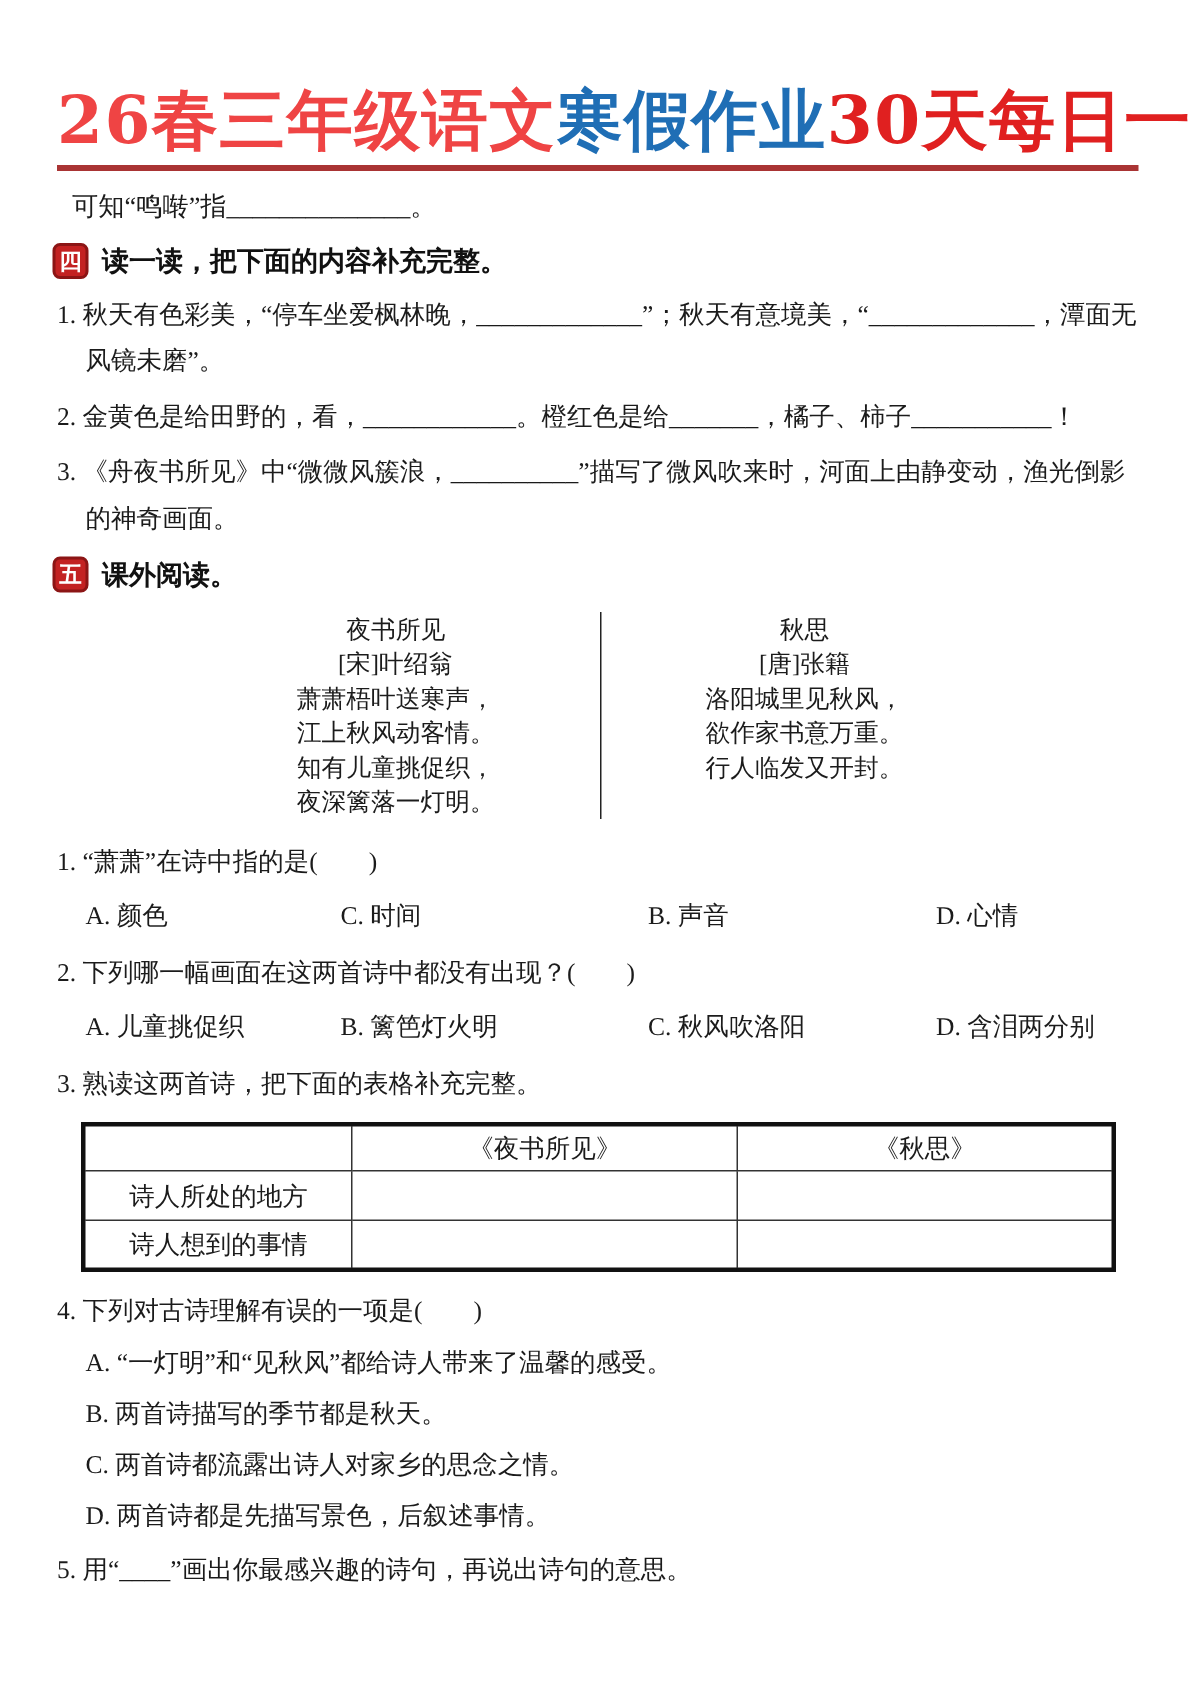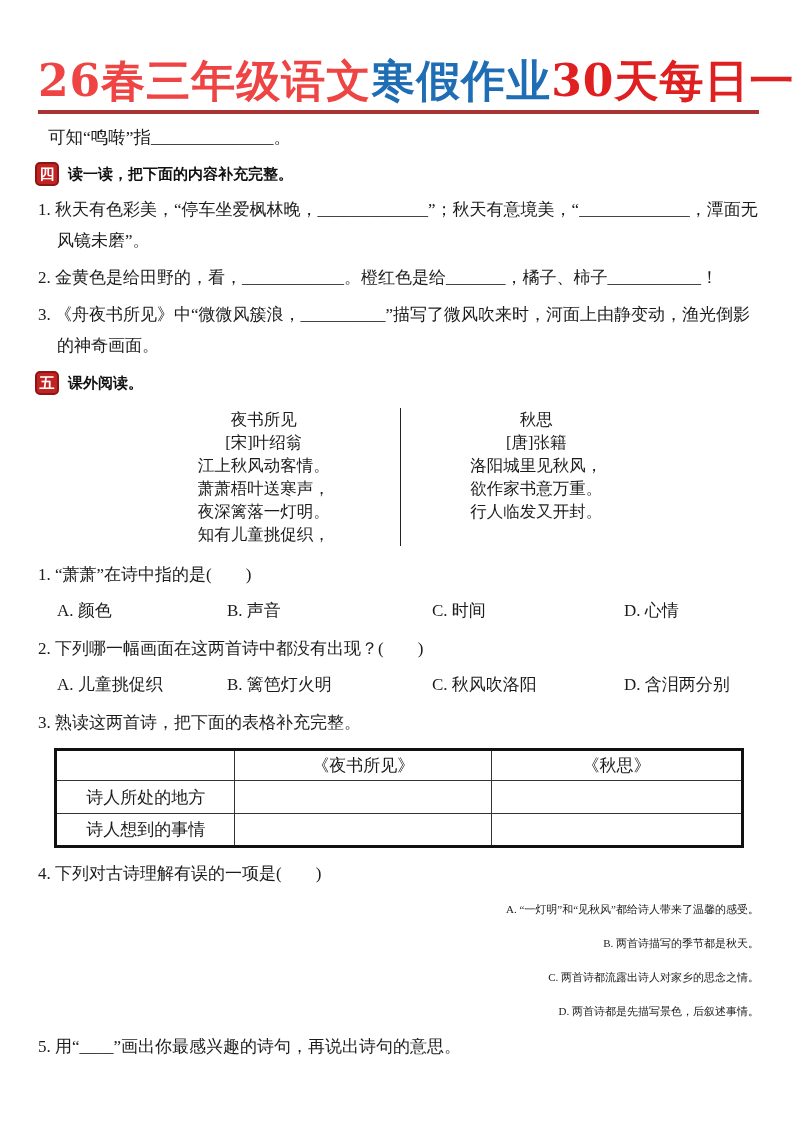--- a/index.html
+++ b/index.html
@@ -28,37 +28,37 @@
     display: flex; align-items: center; gap: 9px;
     margin: 7px 0 5px -3px;
     font-family: "Liberation Sans", "DejaVu Sans", sans-serif;
   }
   .badge {
     width: 24px; height: 24px; box-sizing: border-box;
     background: #c32222; border: 2px solid #8c1515; border-radius: 5px;
     color: #ffffff; font-size: 15px; font-weight: bold;
     display: flex; align-items: center; justify-content: center; flex: 0 0 auto;
   }
-  .section-title { font-size: 15px; font-weight: bold; color: #111111; }
+  .section-title { font-size: 18px; font-weight: bold; color: #111111; }
   
   .item {
     margin: 3px 0; font-size: 17px; line-height: 31px;
     padding-left: 19px; text-indent: -19px;
   }
   
   .poems { display: flex; width: 544px; margin: 8px 0 10px 90px; font-family: Liberation Serif, serif; }
   .poem { flex: 1 1 0; text-align: center; font-size: 16.5px; line-height: 23px; }
   .poem-divider { width: 1px; background: #222222; flex: 0 0 auto; }
   .poem-line { white-space: nowrap; }
   
   .options {
     display: grid; grid-template-columns: 170px 205px 192px auto;
     padding-left: 19px; font-size: 17px; line-height: 31px; margin: 2px 0 4px 0;
   }
-  .choice { padding-left: 19px; font-size: 11px; line-height: 34px; margin: 0; text-align: right; }
+  .choice { padding-left: 19px; font-size: 17px; line-height: 34px; margin: 0; }
   
   table.cmp {
     border-collapse: collapse; table-layout: fixed;
     width: 690px; margin: 7px 15px 7px 16px;
     border: 3px solid #111111; font-size: 17px;
   }
   table.cmp th, table.cmp td { border: 1px solid #333333; text-align: center; font-weight: normal; padding: 0; }
   table.cmp .c0 { width: 26%; }
   table.cmp .c1 { width: 37.5%; }
   table.cmp .c2 { width: 36.5%; }
@@ -89,40 +89,40 @@
 
   <div class="section-head">
     <span class="badge">五</span>
     <span class="section-title">课外阅读。</span>
   </div>
 
   <div class="poems">
     <div class="poem">
       <div class="poem-line">夜书所见</div>
       <div class="poem-line">[宋]叶绍翁</div>
+      <div class="poem-line">萧萧梧叶送寒声，</div>
       <div class="poem-line">江上秋风动客情。</div>
-      <div class="poem-line">萧萧梧叶送寒声，</div>
+      <div class="poem-line">知有儿童挑促织，</div>
       <div class="poem-line">夜深篱落一灯明。</div>
-      <div class="poem-line">知有儿童挑促织，</div>
     </div>
     <div class="poem-divider"></div>
     <div class="poem">
       <div class="poem-line">秋思</div>
       <div class="poem-line">[唐]张籍</div>
       <div class="poem-line">洛阳城里见秋风，</div>
       <div class="poem-line">欲作家书意万重。</div>
       <div class="poem-line">行人临发又开封。</div>
     </div>
   </div>
 
   <p class="item">1. “萧萧”在诗中指的是(　　)</p>
   <div class="options">
     <span>A. 颜色</span>
+    <span>C. 时间</span>
     <span>B. 声音</span>
-    <span>C. 时间</span>
     <span>D. 心情</span>
   </div>
 
   <p class="item">2. 下列哪一幅画面在这两首诗中都没有出现？(　　)</p>
   <div class="options">
     <span>A. 儿童挑促织</span>
     <span>B. 篱笆灯火明</span>
     <span>C. 秋风吹洛阳</span>
     <span>D. 含泪两分别</span>
   </div>

